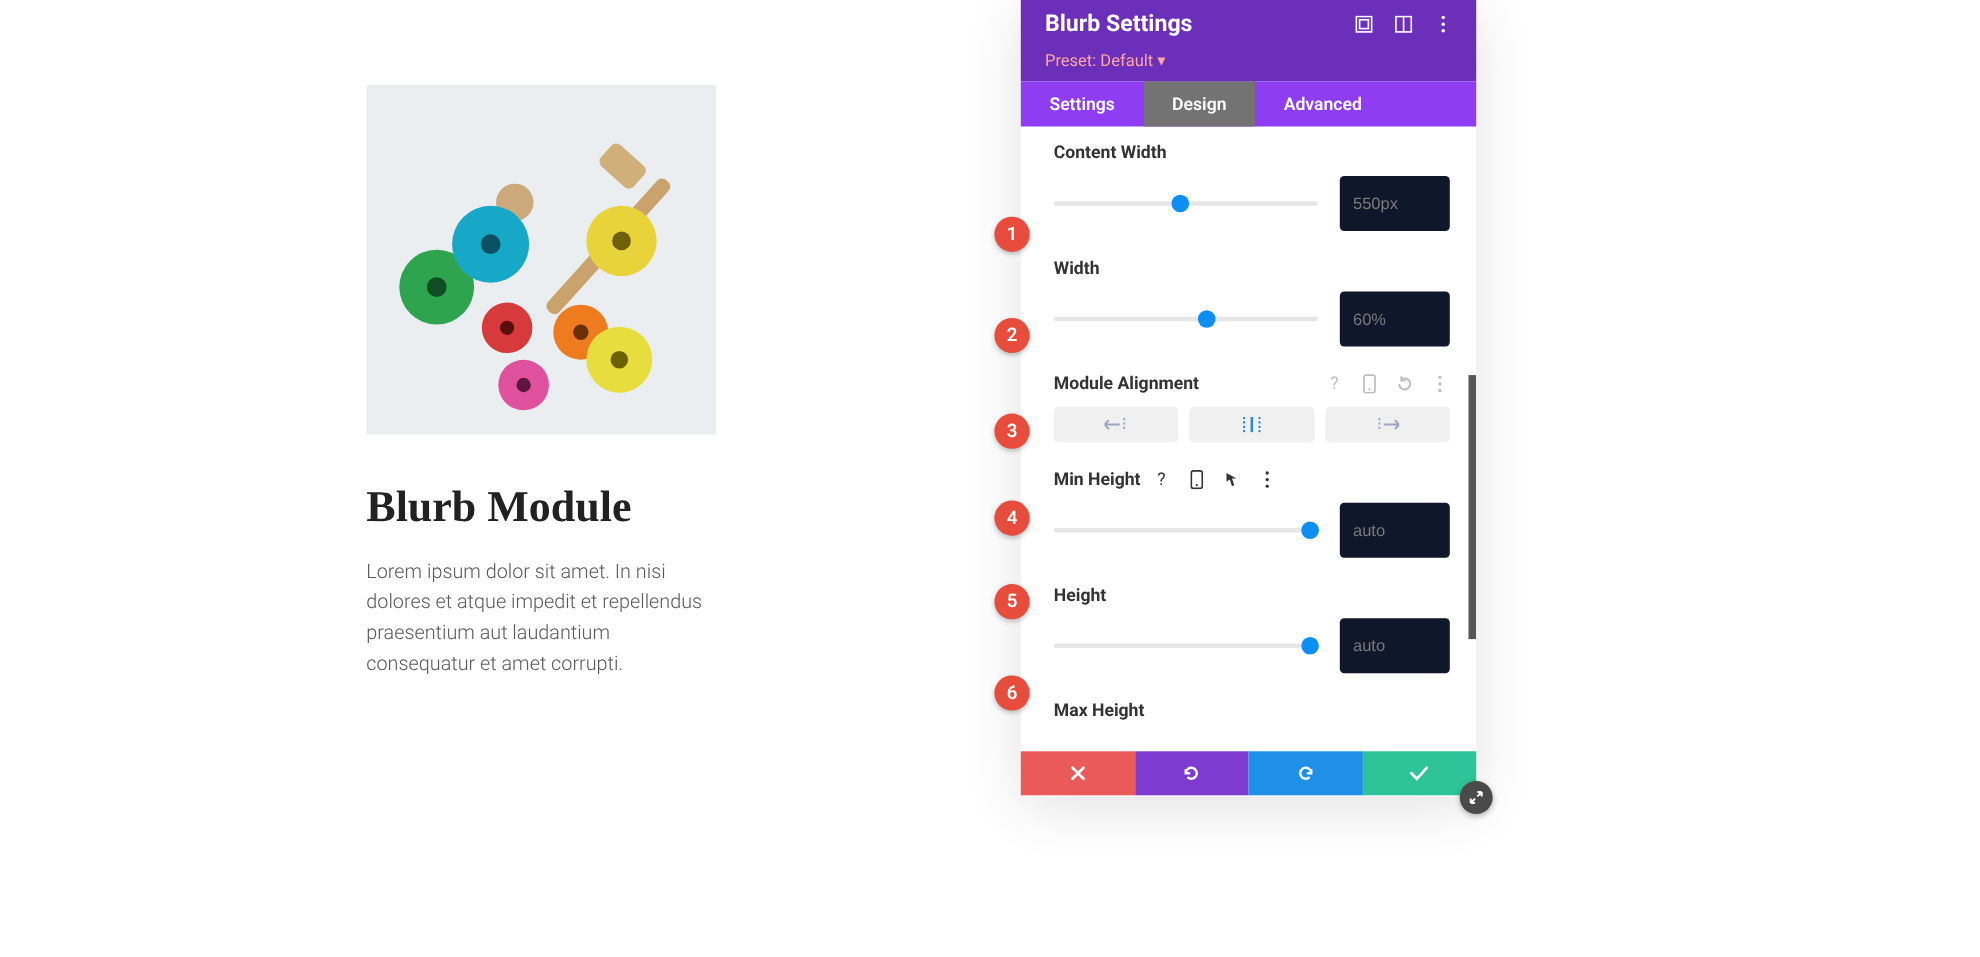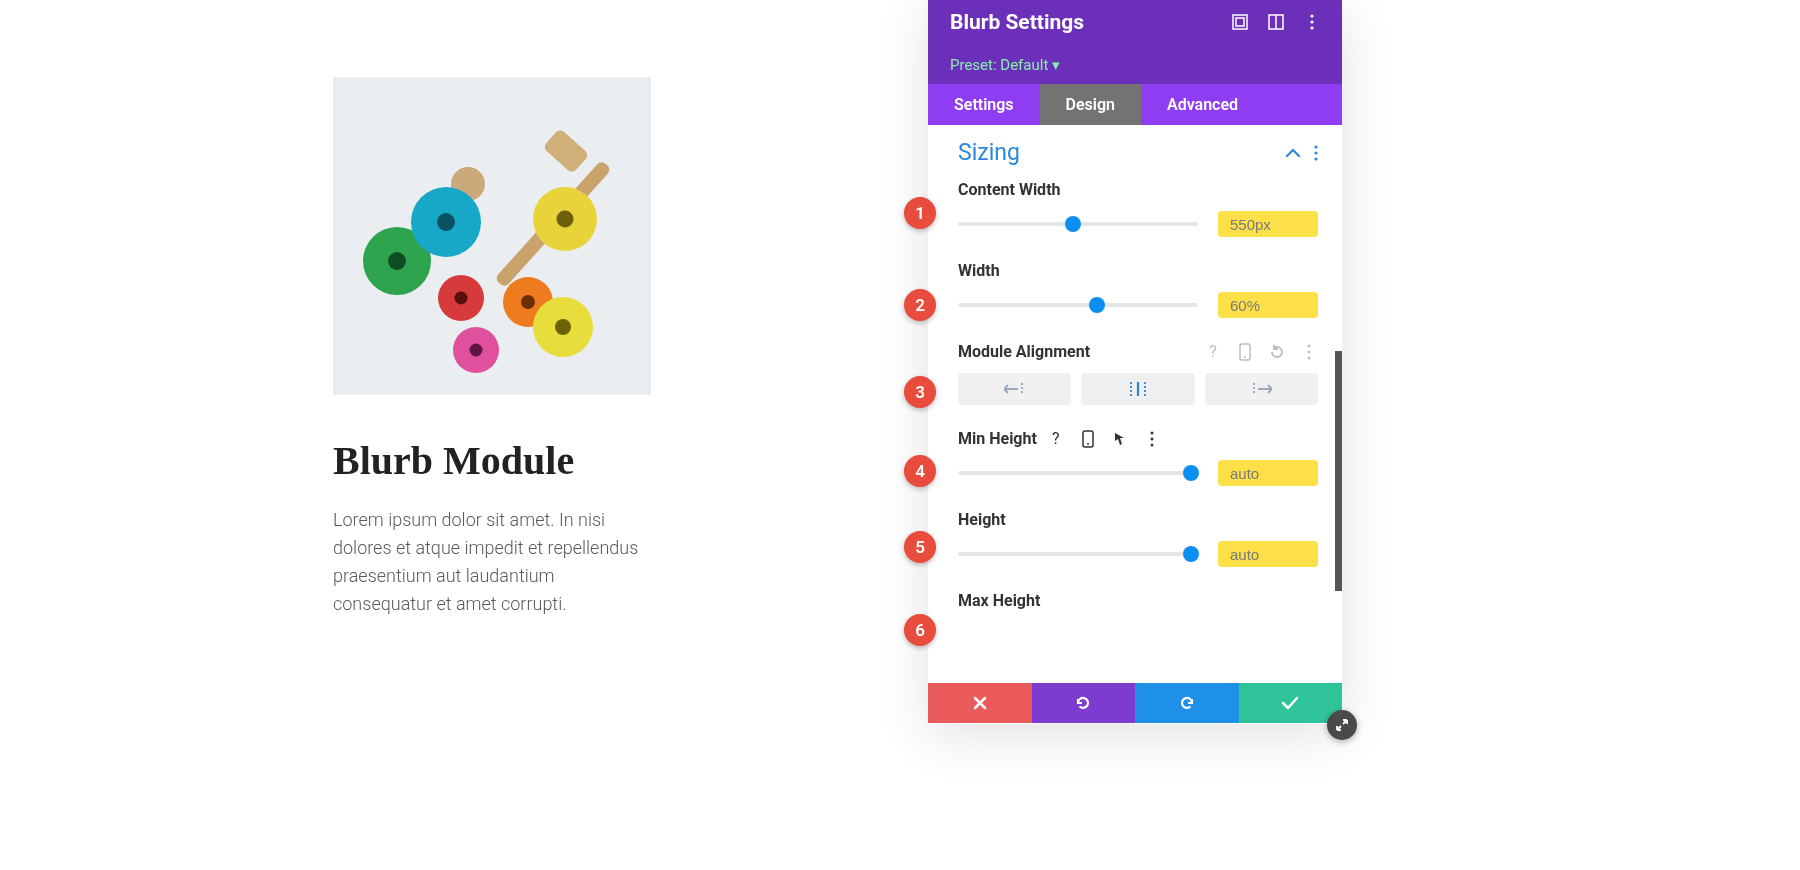--- a/index.html
+++ b/index.html
@@ -64,42 +64,42 @@
   }
   .panel-header {
     background: #6c2fb9;
     color: #fff;
     padding: 10px 22px 10px 22px;
   }
   .panel-header-top { display:flex; align-items:center; justify-content:space-between; }
   .panel-title { font-size: 21px; font-weight: 700; }
   .panel-header-icons { display:flex; gap:20px; align-items:center; }
   .hdr-icon { width:16px; height:16px; cursor:pointer; display:flex; align-items:center; justify-content:center; }
-  .panel-preset { font-size: 15px; color: #86efac; margin-top:22px; cursor:pointer; }
+  .panel-preset { font-size: 15px; color: #fca5a5; margin-top:12px; cursor:pointer; }
   .tabs { display:flex; background:#8e3df2; }
   .tab { flex:0 0 auto; padding: 11px 26px; color:#fff; font-size:16px; font-weight:600; cursor:pointer; }
   .tab.active { background:#737373; }
   .panel-body { flex:1; overflow:hidden; position:relative; padding: 14px 24px 0 30px; }
   .section-header { display:flex; align-items:center; justify-content:space-between; margin-bottom:14px; }
   .section-title { color:#2b87da; font-size:23px; font-weight:400; }
   .section-header-icons { display:flex; gap:14px; align-items:center; color:#2b87da; }
   .collapse-icon { cursor:pointer; }
   .menu-dots { cursor:pointer; color:#2b87da; }
   .field { margin-bottom: 24px; }
   .field-label-row { display:flex; align-items:center; gap:10px; margin-bottom:12px; }
   .field-label { font-size:16px; font-weight:700; color:#333; }
   .label-icons { display:flex; gap:14px; align-items:center; }
   .label-ico { width:18px; height:18px; color:#333; cursor:pointer; display:flex; align-items:center; justify-content:center; }
   .label-ico.light { color:#bdbdbd; }
   .slider-row { display:flex; align-items:center; gap:20px; }
   .slider { position:relative; flex:1; height:20px; cursor:pointer; }
   .track { position:absolute; left:0; right:0; top:50%; transform:translateY(-50%); height:4px; background:#e6e6e6; border-radius:2px; }
   .thumb { position:absolute; top:50%; transform:translate(-50%,-50%); width:16px; height:16px; background:#0b8ff2; border-radius:50%; }
   .value-input {
-    width:100px; height:26px; background:#fde047; border:none; border-radius:4px;
+    width:100px; height:50px; background:#0f172a; border:none; border-radius:4px;
     padding:0 12px; font-size:15px; color:#7a7a7a;
   }
   .align-row { display:flex; gap:10px; }
   .align-btn { flex:1; height:32px; background:#f0f0f0; border-radius:4px; display:flex; align-items:center; justify-content:center; cursor:pointer; }
   .align-btn.active { background:#f0f0f0; }
   .cut-label { font-size:16px; font-weight:700; color:#333; margin-top:6px; margin-bottom:-10px; }
   .footer {
     position:absolute; left:928px; top:683px; width:414px; height:40px; display:flex;
   }
   .footer-btn { flex:1; display:flex; align-items:center; justify-content:center; cursor:pointer; color:#fff; }
@@ -185,37 +185,20 @@
     </div>
     <div class="panel-preset">Preset: Default ▾</div>
   </div>
   <div class="tabs">
     <div class="tab">Settings</div>
     <div class="tab active">Design</div>
     <div class="tab">Advanced</div>
   </div>
 
   <div class="panel-body">
-    <div class="section-header">
-      <div class="section-title">Sizing</div>
-      <div class="section-header-icons">
-        <span class="collapse-icon">
-          <svg width="14" height="10" viewBox="0 0 14 10">
-              <path d="M1 8 L7 2 L13 8" fill="none" stroke="#2b87da" stroke-width="2.2" stroke-linecap="round"></path>
-            </svg>
-        </span>
-        <span class="menu-dots">
-          <svg width="4" height="16" viewBox="0 0 4 16">
-              <circle cx="2" cy="2" r="1.6" fill="#2b87da"></circle>
-              <circle cx="2" cy="8" r="1.6" fill="#2b87da"></circle>
-              <circle cx="2" cy="14" r="1.6" fill="#2b87da"></circle>
-            </svg>
-        </span>
-      </div>
-    </div>
 
     <div class="field">
       <div class="field-label-row">
         <span class="field-label">Content Width</span>
       </div>
       <div class="slider-row">
         <div class="slider">
           <div class="track"></div>
             <div class="thumb" style="left:48%"></div>
         </div>

